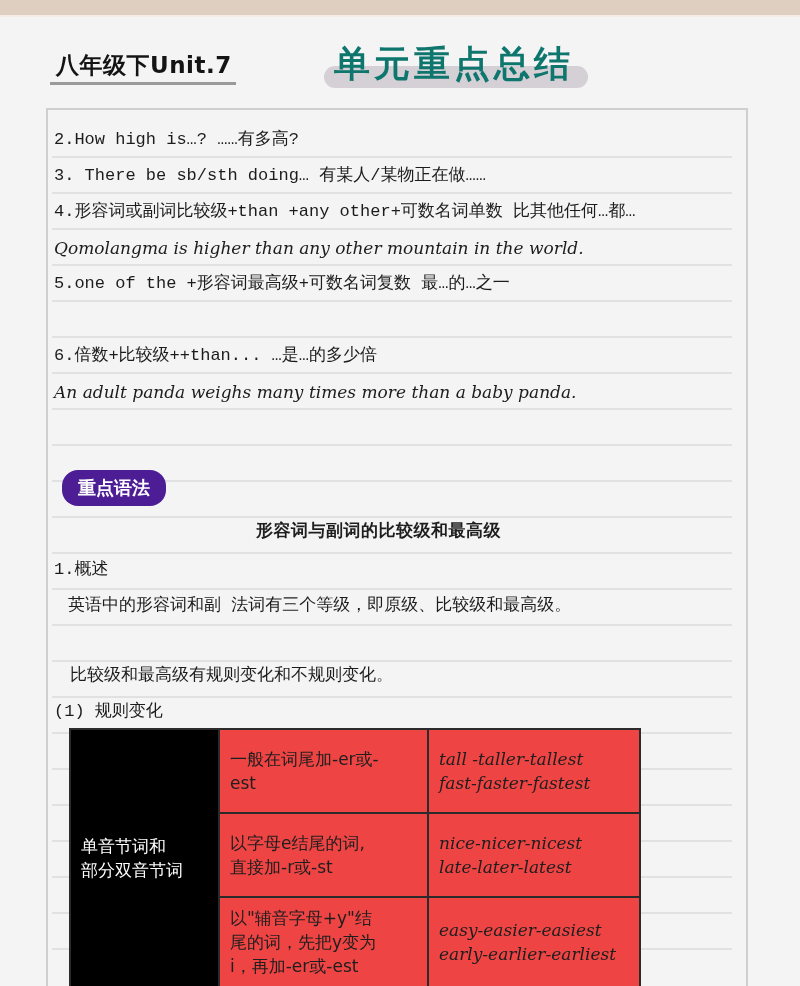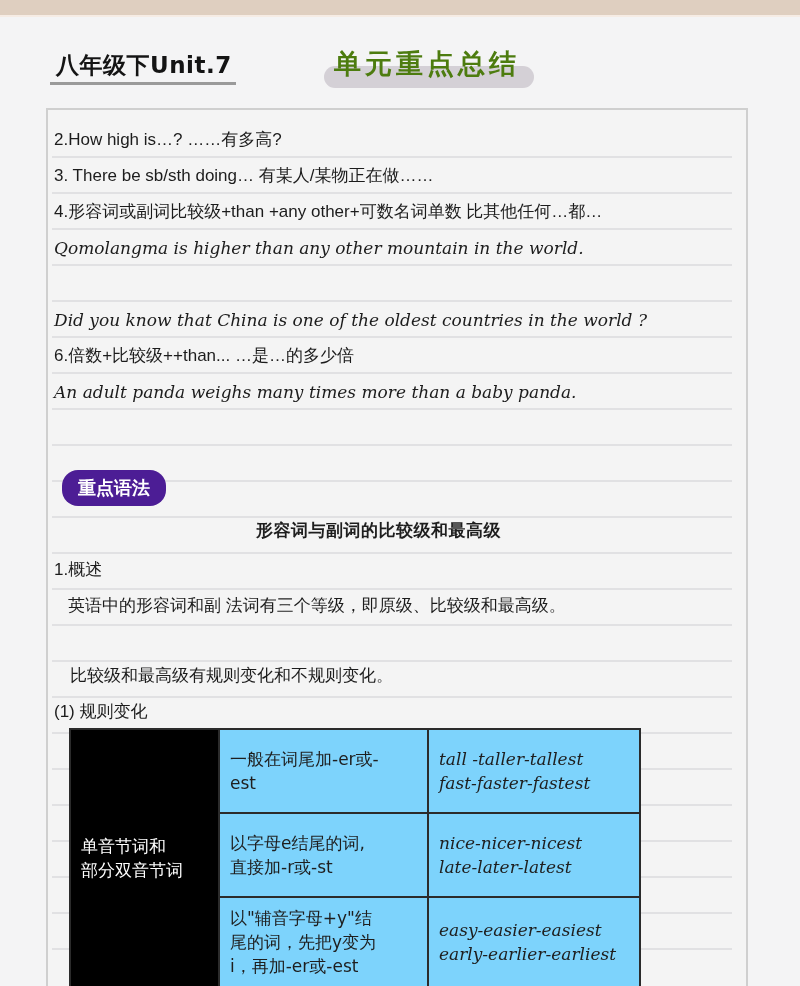--- a/index.html
+++ b/index.html
@@ -18,41 +18,41 @@
   .unit-label {
     position: absolute; left: 50px; top: 50px;
     font-size: 23px; font-weight: bold; letter-spacing: 0.5px;
     color: #141414;
     padding: 0 4px 2px 6px;
     border-bottom: 3px solid #9a9a9a;
     line-height: 30px;
   }
   .page-title {
     position: absolute; left: 320px; top: 42px;
-    font-size: 27px; font-weight: bold; letter-spacing: 4px;
-    color: #4d7c0f; line-height: 44px;
+    font-size: 36px; font-weight: bold; letter-spacing: 4px;
+    color: #0f766e; line-height: 44px;
     padding: 0 14px;
   }
   .page-title .hl {
     position: absolute; left: 4px; right: 0; bottom: -2px; height: 22px;
     background: #d4d0d6; border-radius: 11px; z-index: -1;
   }
   .notebook {
     position: absolute; left: 46px; top: 108px; width: 702px; height: 890px;
     border: 2px solid #cfcfcf;
     background: #f4f4f4;
     overflow: hidden;
   }
   .rule {
     position: absolute; left: 4px; right: 14px; height: 2px; background: #e1e1e3;
   }
   .line {
     position: absolute; left: 6px;
     font-size: 17px; line-height: 24px; white-space: nowrap;
-    font-family: Liberation Sans, sans-serif;
+    font-family: Liberation Mono, monospace;
     color: #1c1c1c;
   }
   .en { font-family: "DejaVu Serif", serif; font-style: italic; }
   .badge {
     position: absolute; left: 14px; top: 360px;
     background: #4c1d95; color: #fff;
     font-size: 18px; font-weight: bold;
     padding: 6px 16px; border-radius: 16px;
     line-height: 24px;
   }
@@ -73,21 +73,21 @@
   .rules-table {
     position: absolute; left: 21px; top: 618px;
     border-collapse: collapse;
     border: 2px solid #2b2b2b;
   }
   .rules-table td {
     border: 2px solid #2b2b2b;
     vertical-align: middle;
     font-size: 17px; line-height: 24px;
     padding: 8px 10px;
-    background: #7dd3fc;
+    background: #ef4444;
   }
   .rules-table td.cat {
     background: #000000; color: #fff; width: 149px;
     font-size: 17px; padding: 10px;
   }
   .rules-table td.rule-cell { width: 209px; }
   .rules-table td.ex-cell { width: 212px; font-family: "DejaVu Serif", serif; font-style: italic; }
   .rules-table tr { height: 84px; }
   .cell-line { display: block; }
 </style>
@@ -126,21 +126,21 @@
   <div class="rule" style="top:694px"></div>
   <div class="rule" style="top:730px"></div>
   <div class="rule" style="top:766px"></div>
   <div class="rule" style="top:802px"></div>
   <div class="rule" style="top:838px"></div>
 
   <div class="line" style="top:18px">2.How high is…? ……有多高?</div>
   <div class="line" style="top:54px">3. There be sb/sth doing… 有某人/某物正在做……</div>
   <div class="line" style="top:90px">4.形容词或副词比较级+than +any other+可数名词单数   比其他任何…都…</div>
   <div class="line en" style="top:126px">Qomolangma is higher than any other mountain in the world.</div>
-  <div class="line en" style="top:198px">Did you know that China is one of the oldest countries in the world ?</div>
+  <div class="line" style="top:162px">5.one of the +形容词最高级+可数名词复数    最…的…之一</div>
   <div class="line" style="top:234px">6.倍数+比较级++than...  …是…的多少倍</div>
   <div class="line en" style="top:270px">An adult panda weighs many times more than a baby panda.</div>
 
   <div class="badge">重点语法</div>
 
   <div class="sub-title">
     <span class="hl"></span>
     <span>形容词与副词的比较级和最高级</span>
   </div>
 

